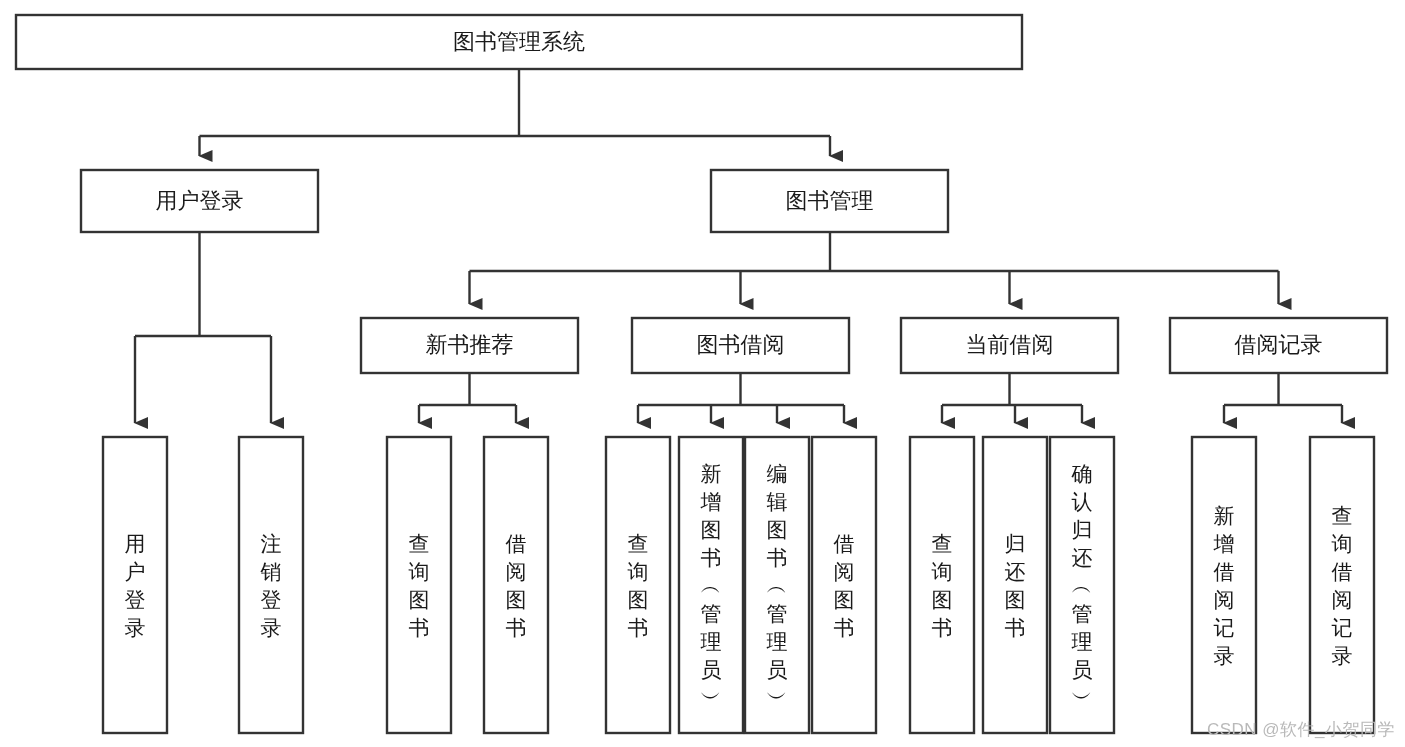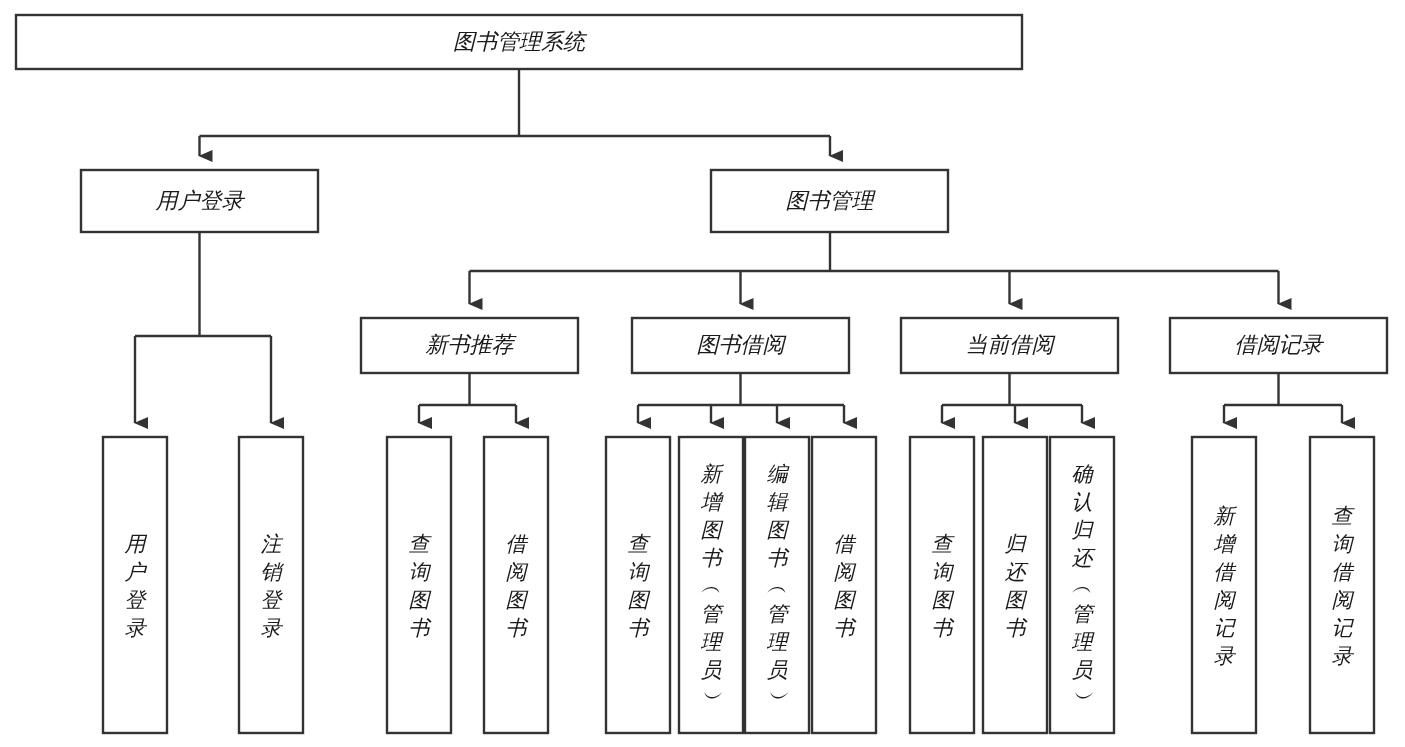--- a/index.html
+++ b/index.html
@@ -11,21 +11,20 @@
     width: 1405px;
     height: 747px;
     font-family: "Liberation Sans", "DejaVu Sans", sans-serif;
     overflow: hidden;
     position: relative;
   }
   #diagram-root {
     position: relative;
     width: 1405px;
     height: 747px;
-    font-style: italic;
   }
   svg#tree-svg {
     position: absolute;
     left: 0;
     top: 0;
     width: 1405px;
     height: 747px;
     display: block;
   }
   .node-box {
@@ -209,13 +208,14 @@
           <rect class="node-box" x="1192" y="437" width="64" height="296"></rect>
           <text class="node-label-v" x="1224" y="501"><tspan x="1224" dy="21.84">新</tspan><tspan x="1224" dy="28">增</tspan><tspan x="1224" dy="28">借</tspan><tspan x="1224" dy="28">阅</tspan><tspan x="1224" dy="28">记</tspan><tspan x="1224" dy="28">录</tspan></text>
         </g>
         <g>
           <rect class="node-box" x="1310" y="437" width="64" height="296"></rect>
           <text class="node-label-v" x="1342" y="501"><tspan x="1342" dy="21.84">查</tspan><tspan x="1342" dy="28">询</tspan><tspan x="1342" dy="28">借</tspan><tspan x="1342" dy="28">阅</tspan><tspan x="1342" dy="28">记</tspan><tspan x="1342" dy="28">录</tspan></text>
         </g>
       </g>
   </svg>
 
+  <div class="watermark">CSDN @软件_小贺同学</div>
 </div>
 
 </body></html>

